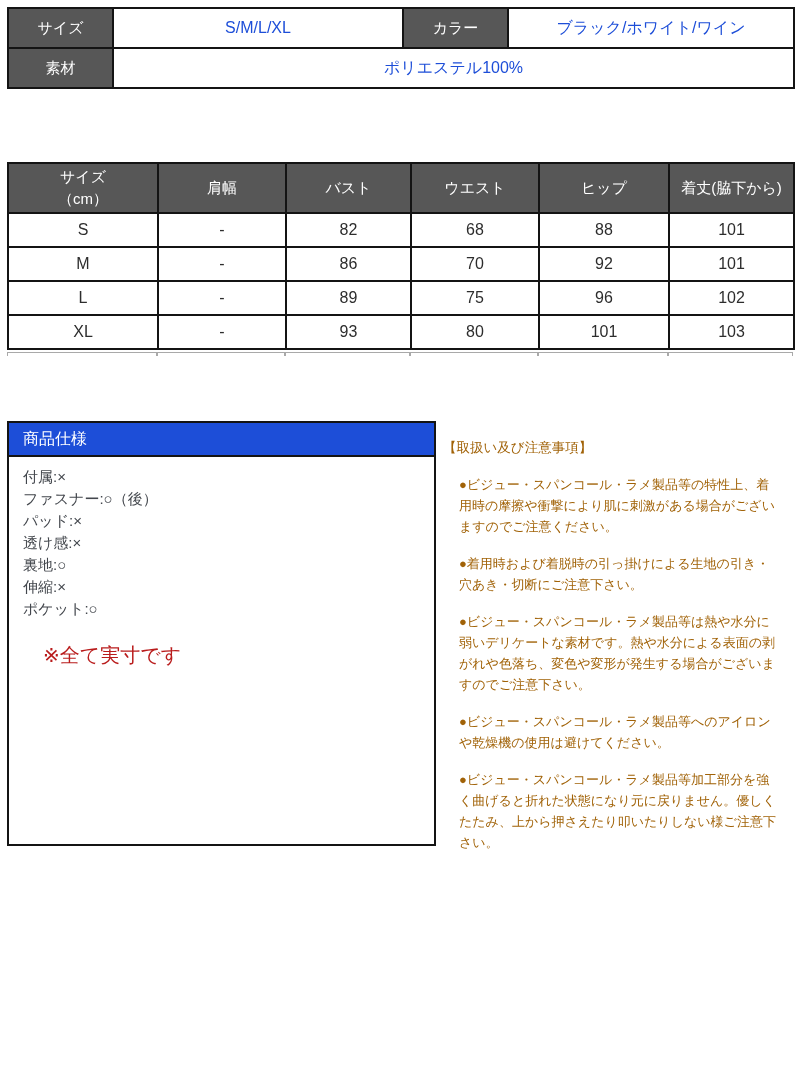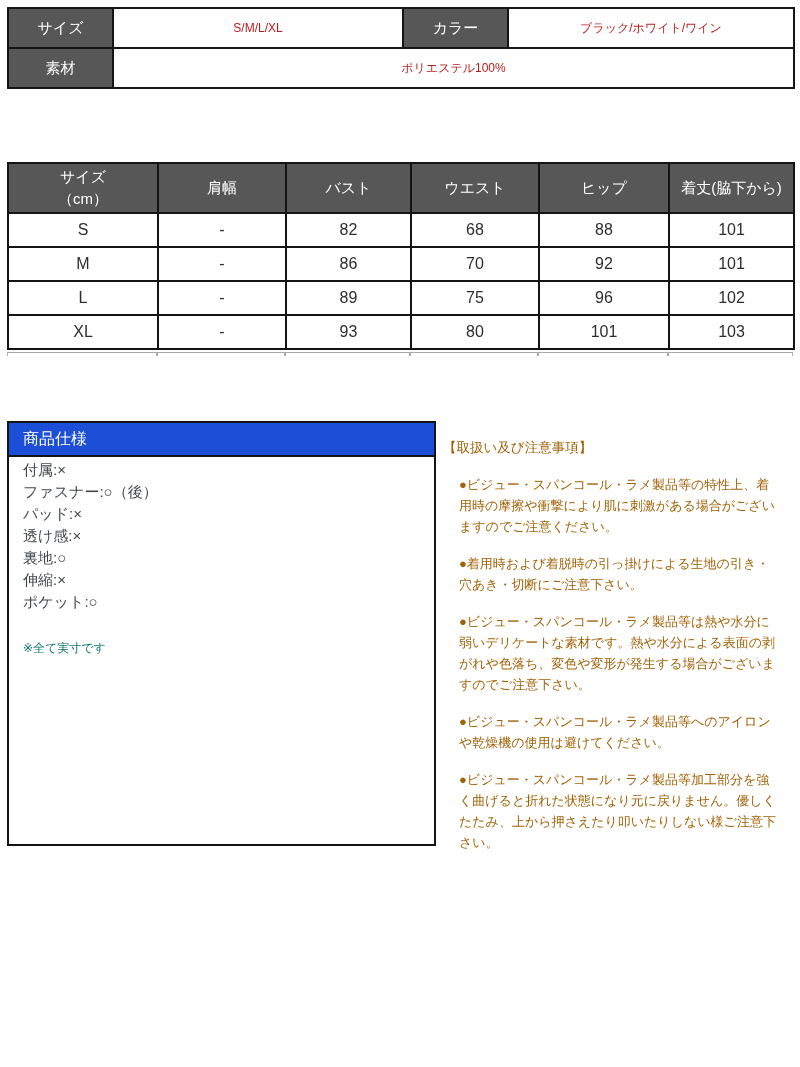--- a/index.html
+++ b/index.html
@@ -19,21 +19,21 @@
   }
   .spec-table th, .spec-table td {
     border: 2px solid #141414; height: 40px;
     text-align: center; vertical-align: middle;
     overflow: hidden; white-space: nowrap;
   }
   .spec-table th {
     background: #575757; color: #ffffff;
     font-size: 15px; font-weight: normal;
   }
-  .spec-table td { color: #b91c1c; font-size: 12px; text-align: center; }
+  .spec-table td { color: #1d4ed8; font-size: 16px; text-align: center; }
 
   
   .size-table {
     position: absolute; left: 7px; top: 162px; width: 786px;
   }
   .size-table th, .size-table td {
     border: 2px solid #141414;
     text-align: center; vertical-align: middle;
     overflow: hidden; white-space: nowrap;
   }
@@ -64,27 +64,27 @@
   .spec-box {
     position: absolute; left: 7px; top: 421px;
     width: 429px; height: 425px;
     border: 2px solid #141414; background: #ffffff;
   }
   .spec-box-header {
     height: 34px; background: #1d4ed8; border-bottom: 2px solid #141414;
     color: #ffffff; font-size: 16px; line-height: 32px;
     padding-left: 14px;
   }
-  .spec-box-body { padding: 2px 14px; }
+  .spec-box-body { padding: 9px 14px; }
   .spec-item {
     font-size: 15px; line-height: 22px; color: #43474d;
     white-space: nowrap;
   }
   .spec-note {
-    margin-top: 24px; font-size: 12px; line-height: 22px; color: #0f766e;
+    margin-top: 24px; font-size: 20px; line-height: 22px; color: #b91c1c; margin-left: 20px;
   }
 
   
   .notes {
     position: absolute; left: 443px; top: 437px; width: 354px;
     color: #a16207; font-size: 13px; line-height: 21px;
     word-break: break-all; text-align: left;
   }
   .notes-title { font-size: 13.5px; }
   .notes p { margin: 16px; }

